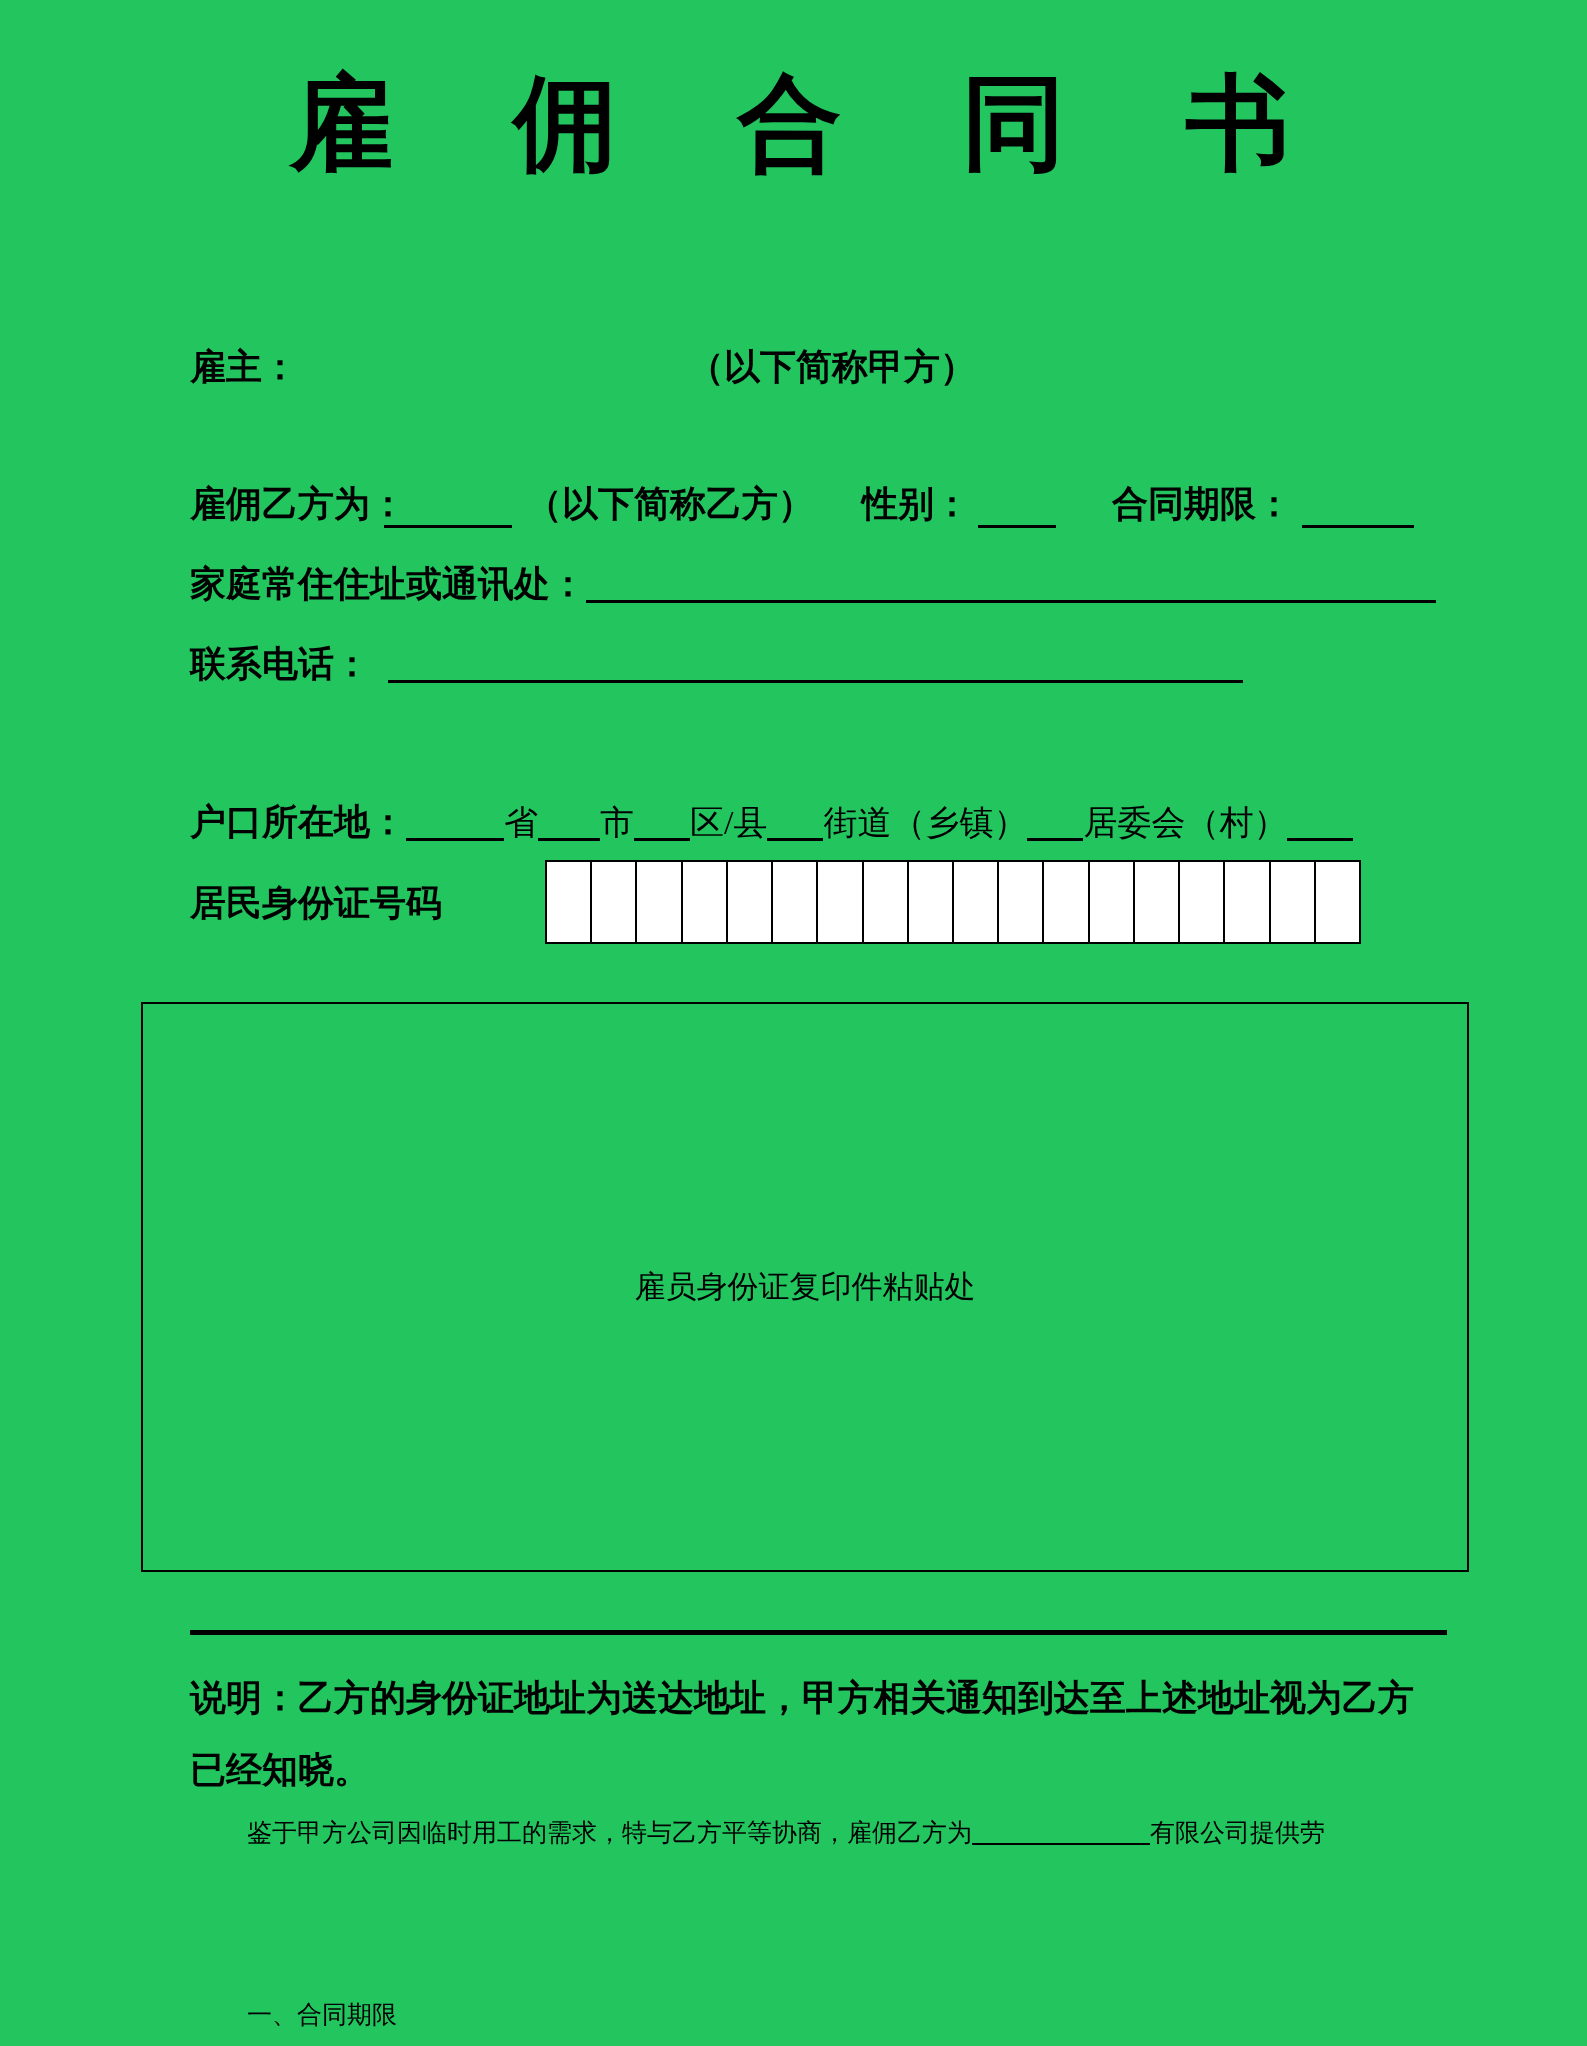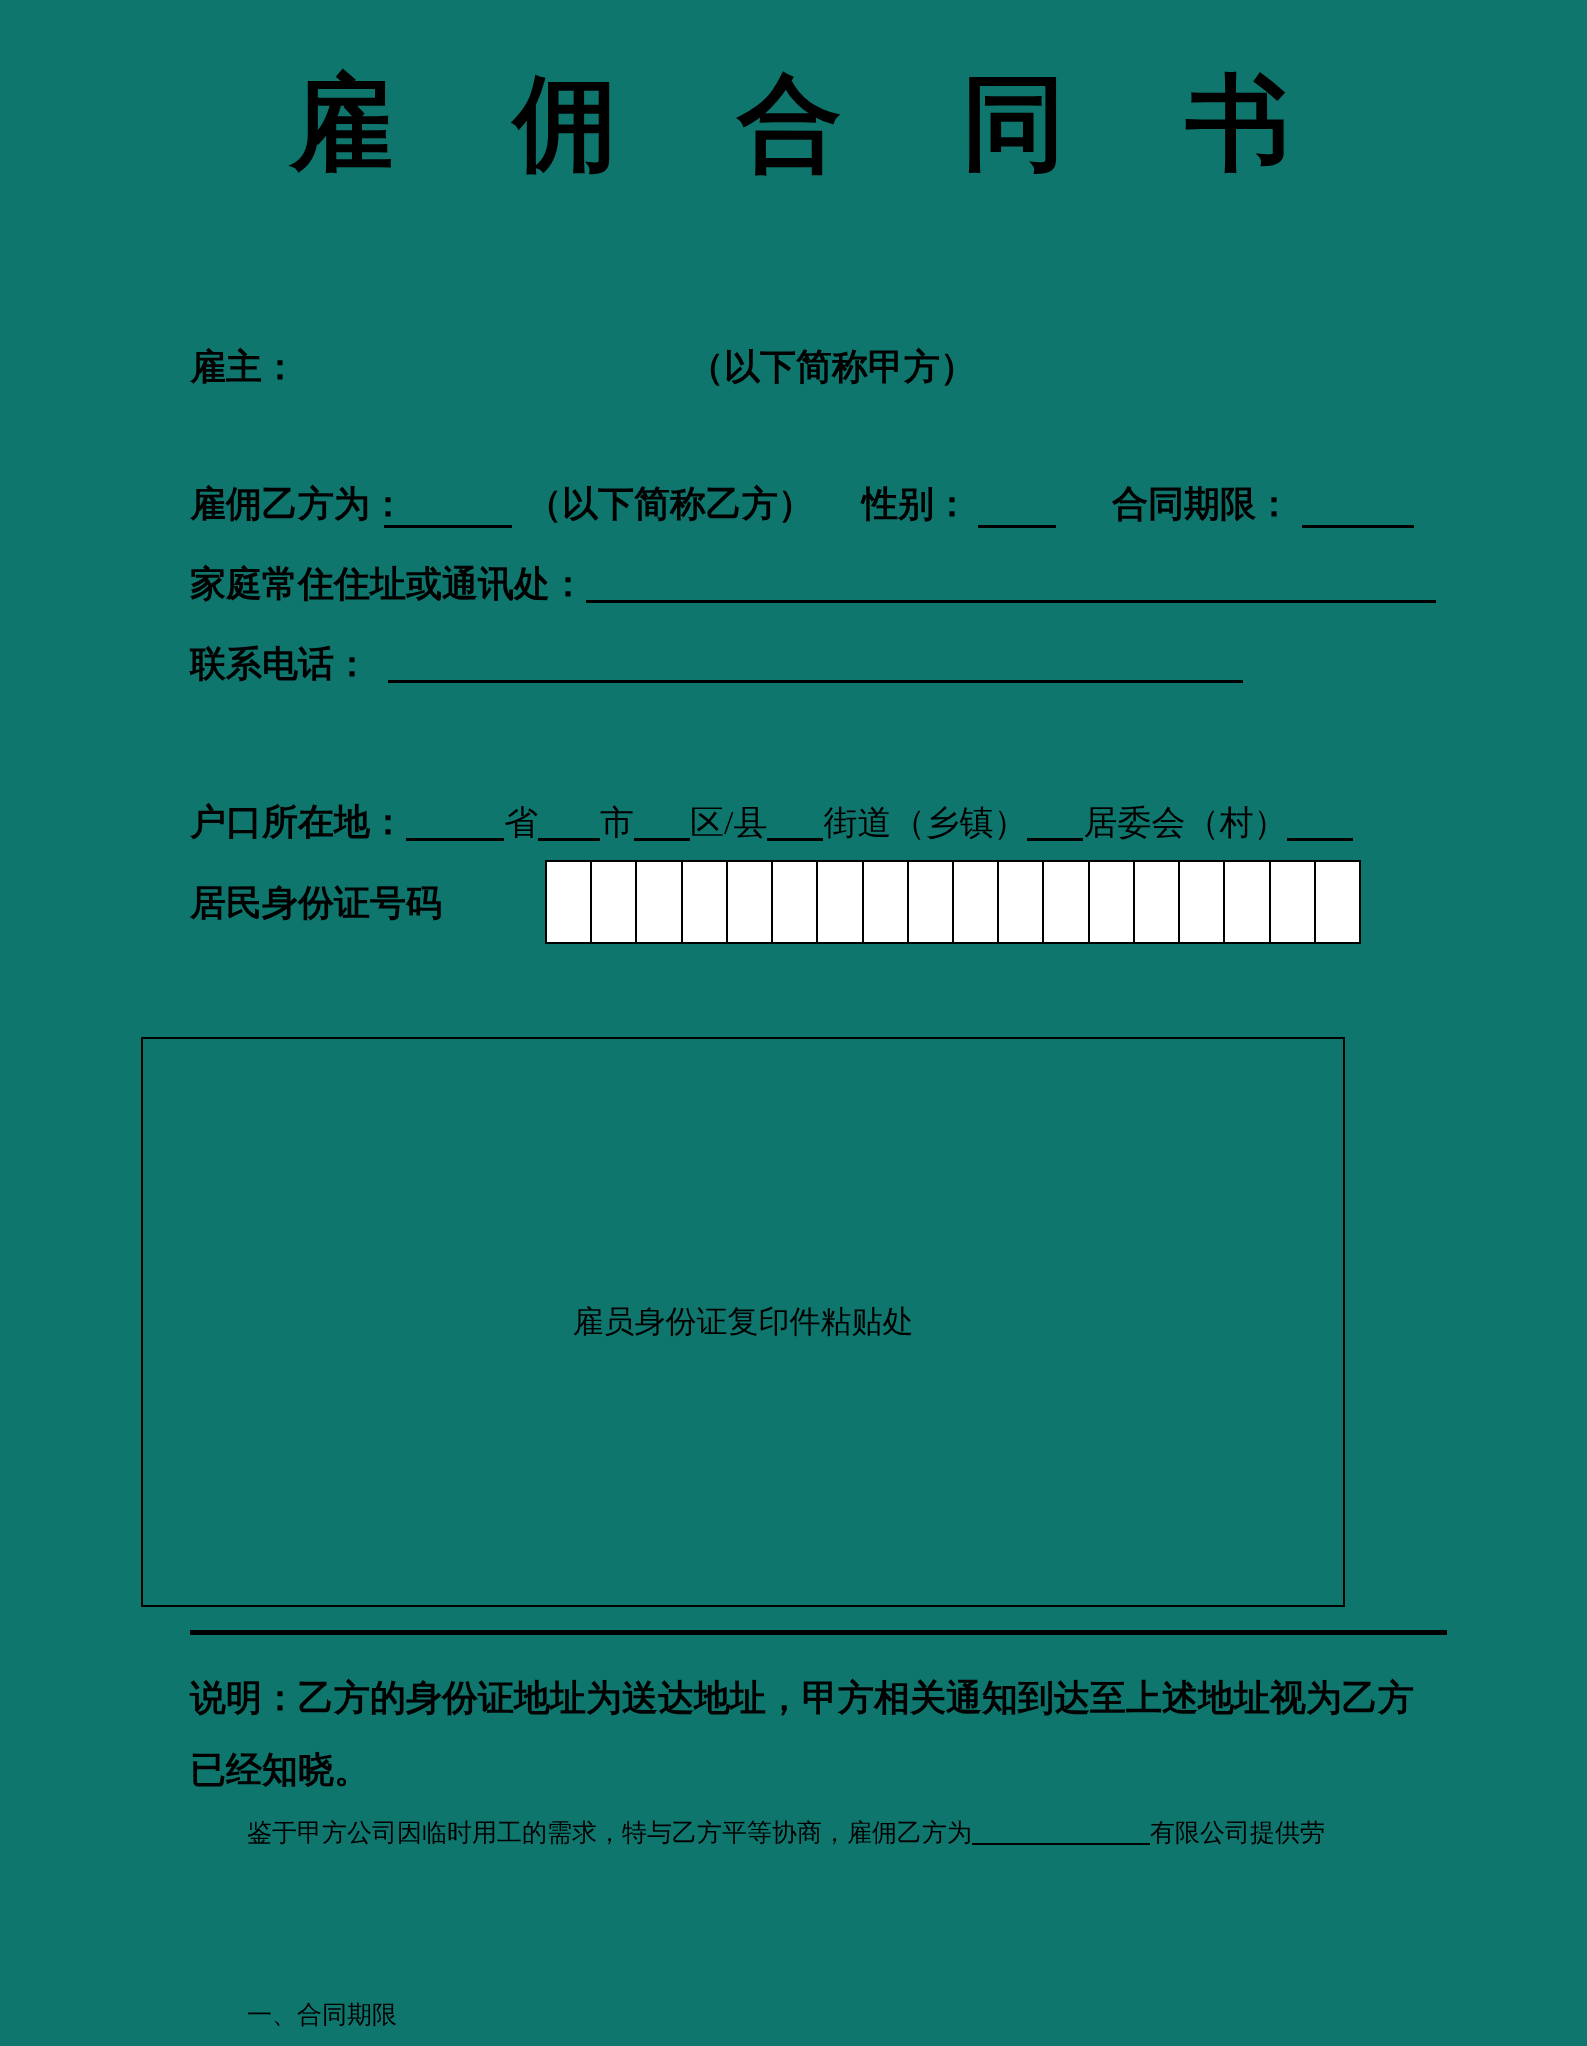--- a/index.html
+++ b/index.html
@@ -1,21 +1,21 @@
 <!DOCTYPE html>
 <html><head>
 <meta charset="utf-8">
 <style>
   * { box-sizing: border-box; }
   html, body { margin: 0; padding: 0; background: #ffffff; }
   .page {
     position: relative;
     width: 1587px;
     height: 2046px;
-    background: #0f766e;
+    background: #22c55e;
     color: #000000;
     font-family: "Liberation Serif", "DejaVu Serif", serif;
     overflow: hidden;
   }
   .title {
     position: absolute;
     top: 44px; left: 0; width: 100%;
     text-align: center;
     font-size: 104px;
     font-weight: 700;
@@ -56,22 +56,22 @@
     left: 545px; top: 860px;
     width: 816px; height: 84px;
     display: flex;
     border: 2px solid #000;
     background: #fff;
   }
   .id-cell { flex: 1 1 0; border-right: 2px solid #000; }
   .id-cell:last-child { border-right: none; }
   .paste-box {
     position: absolute;
-    left: 141px; top: 1037px;
-    width: 1204px; height: 570px;
+    left: 141px; top: 1002px;
+    width: 1328px; height: 570px;
     border: 2px solid #000;
     display: flex;
     align-items: center;
     justify-content: center;
     font-size: 31px;
     font-weight: 400;
   }
   .divider {
     position: absolute;
     left: 190px; top: 1630px;

